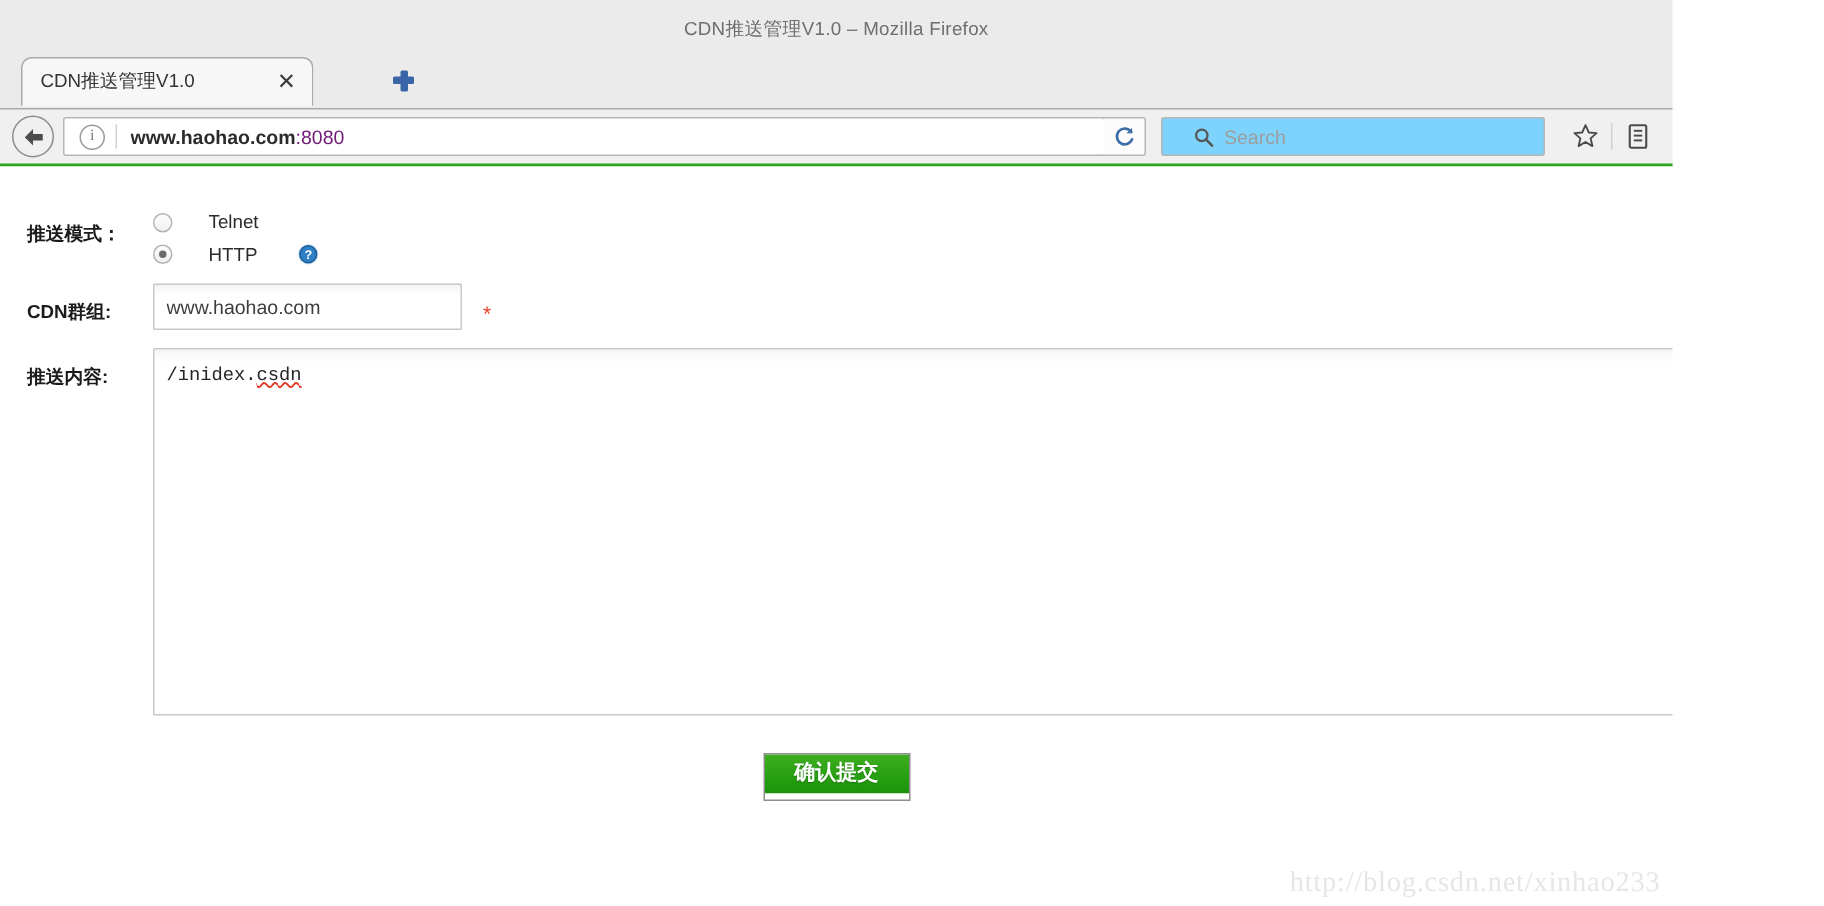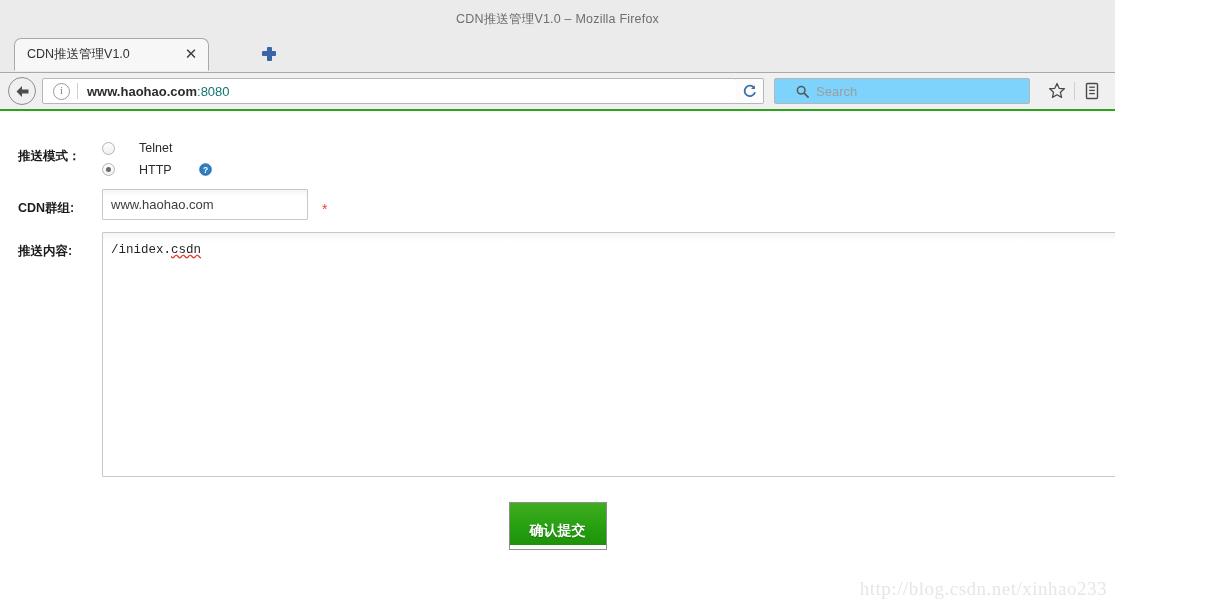--- a/index.html
+++ b/index.html
@@ -160,21 +160,21 @@
     margin-right: 9px;
     flex: 0 0 auto;
   }
   .url-text {
     font-size: 13px;
     color: #9b9b9b;
     white-space: nowrap;
     overflow: hidden;
   }
   .url-text b { color: #2b2b2b; font-weight: 700; }
-  .url-text .scheme { color: #0f766e; }
+  .url-text .scheme { color: #701a75; }
   .reload {
     width: 28px;
     height: 26px;
     border: 1px solid #b6b6b6;
     border-left: none;
     border-radius: 0 2px 2px 0;
     margin-left: -1px;
     background: #fcfcfc;
     color: #3c6ea8;
     font-size: 15px;
@@ -387,21 +387,21 @@
     margin-top: 26px;
   }
   .submit-btn {
     background: linear-gradient(to bottom, #3fae1f 0%, #27a012 55%, #1d9209 100%);
     color: #ffffff;
     font-size: 14px;
     font-weight: 700;
     border: none;
     border-bottom: 4px solid #ffffff;
     outline: 1px solid #8e8e8e;
-    padding: 19px 20px 5px 20px;
+    padding: 3px 20px 5px 20px;
     font-family: inherit;
     cursor: pointer;
     text-shadow: 0 1px 1px rgba(0,0,0,0.25);
   }
 
   .watermark {
     position: absolute;
     right: 8px;
     bottom: 4px;
     font-family: "Liberation Serif", "DejaVu Serif", serif;

